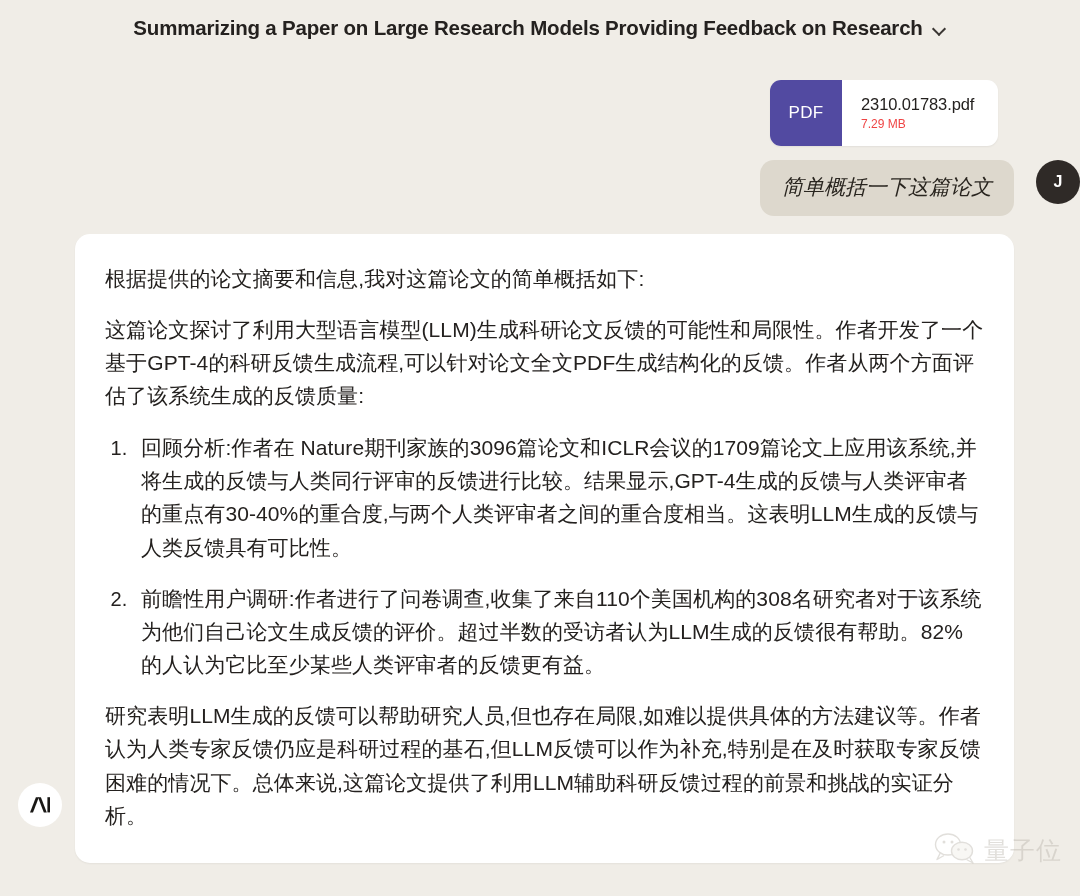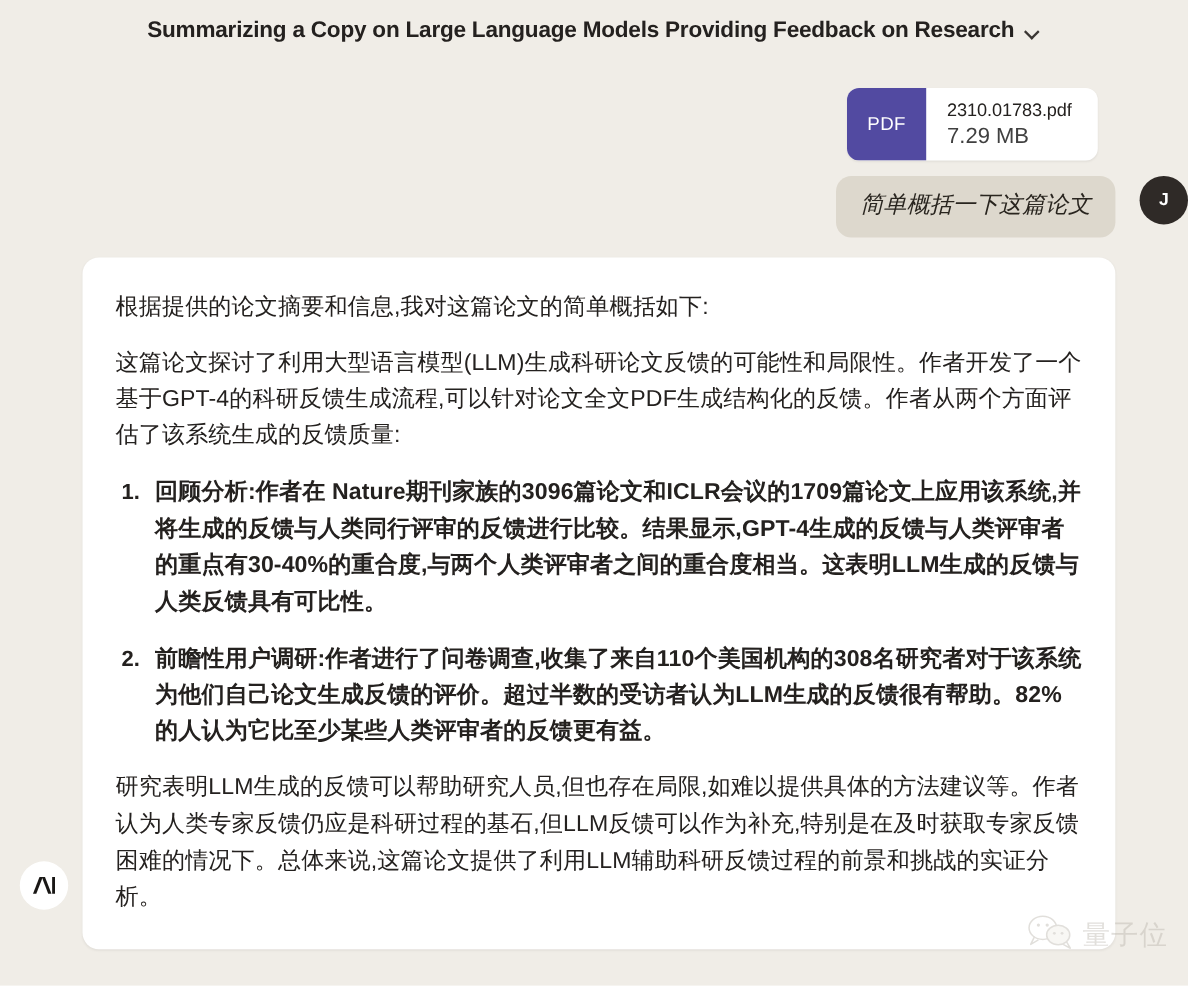--- a/index.html
+++ b/index.html
@@ -94,22 +94,22 @@
     justify-content: center;
     padding: 0 20px 0 19px;
     gap: 3px;
   }
   .pdf-name {
     font-size: 16.5px;
     color: #24211f;
     letter-spacing: -0.1px;
   }
   .pdf-size {
-    font-size: 20px;
-    color: #404040;
+    font-size: 12px;
+    color: #ef4444;
   }
 
   
   .user-row {
     display: flex;
     justify-content: flex-end;
     align-items: flex-start;
     gap: 16px;
     margin-top: 14px;
     position: relative;
@@ -160,21 +160,20 @@
     color: #24211f;
     margin-bottom: 19px;
     letter-spacing: 0.1px;
   }
   .assistant-card p.tight { margin-bottom: 17px; }
 
   ol.answer-list {
     margin: 0 0 8px 0;
     padding-left: 28px;
     list-style-position: outside;
-    font-weight: bold;
   }
   ol.answer-list li {
     font-size: 21px;
     line-height: 1.58;
     color: #24211f;
     margin-bottom: 18px;
     padding-left: 8px;
     letter-spacing: 0.1px;
   }
   ol.answer-list li::marker {
@@ -232,21 +231,21 @@
     font-size: 25px;
     color: #b9b4ab;
     font-family: "DejaVu Sans", sans-serif;
     letter-spacing: 1px;
   }
 </style>
 </head>
 <body>
 
 <div class="header">
-  <span class="header-title">Summarizing a Copy on Large Language Models Providing Feedback on Research</span>
+  <span class="header-title">Summarizing a Paper on Large Research Models Providing Feedback on Research</span>
   <span class="chevron-down"></span>
 </div>
 
 <div class="conversation">
 
   <div class="attach-row">
     <div class="pdf-card">
       <div class="pdf-badge">PDF</div>
       <div class="pdf-meta">
         <div class="pdf-name">2310.01783.pdf</div>

